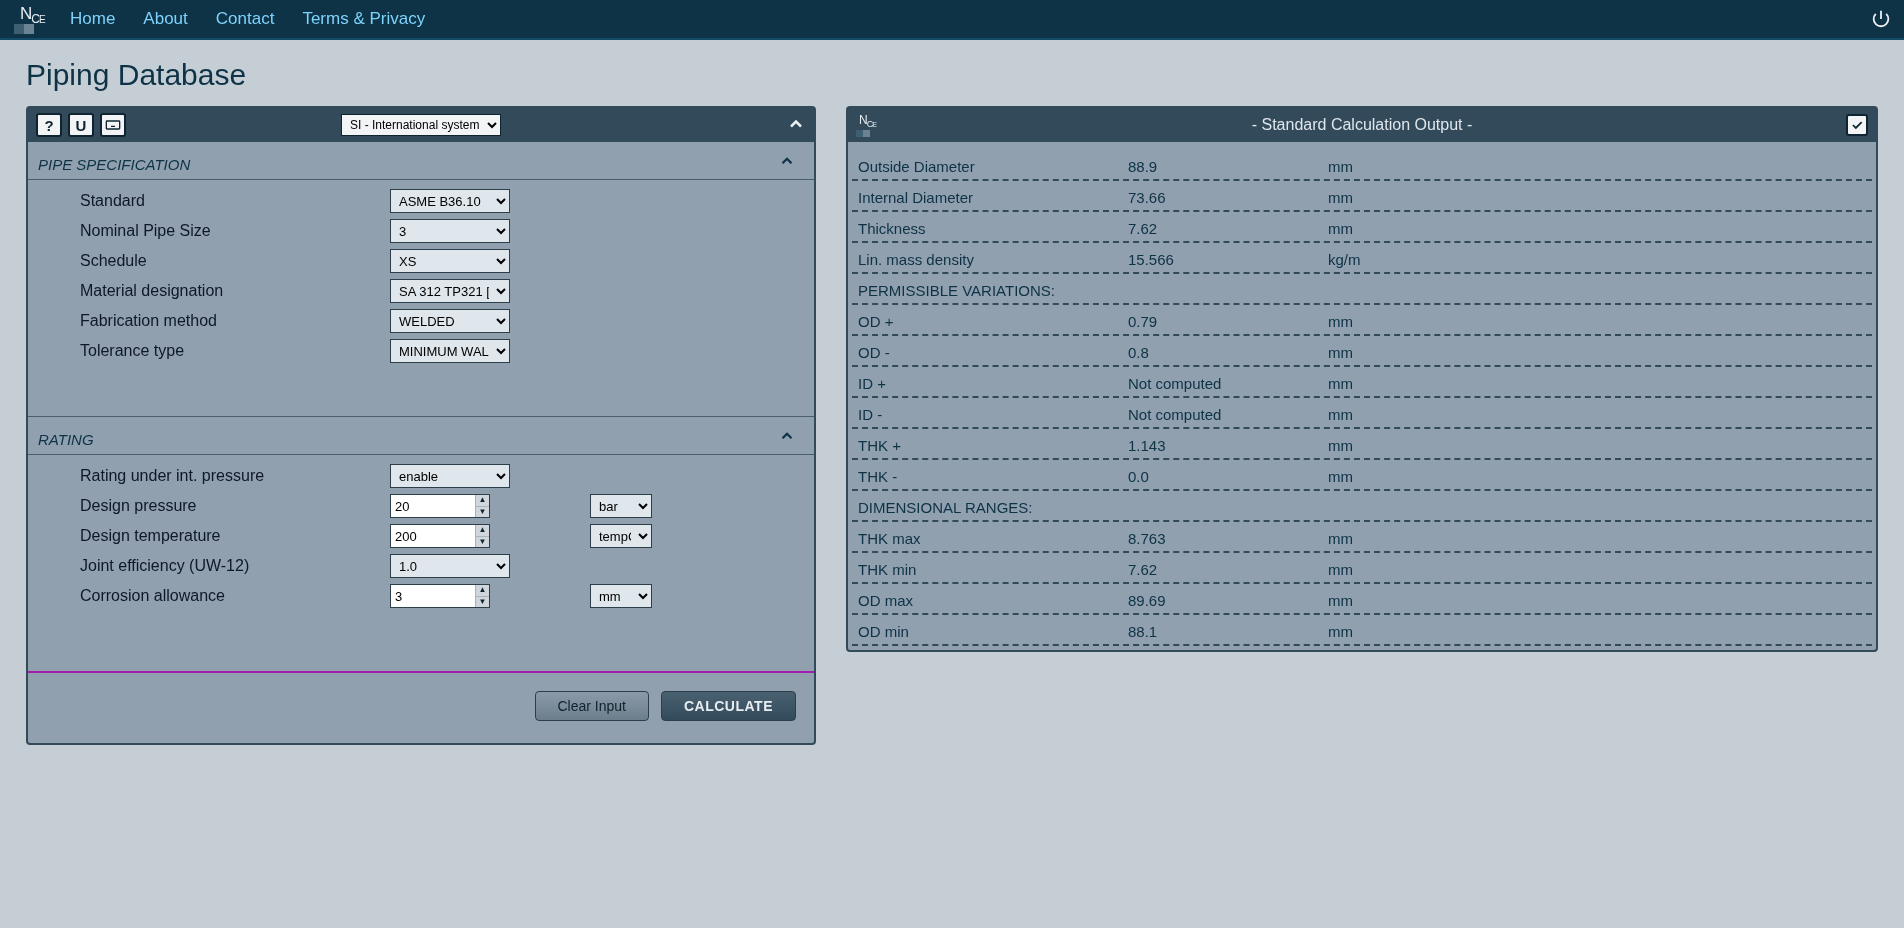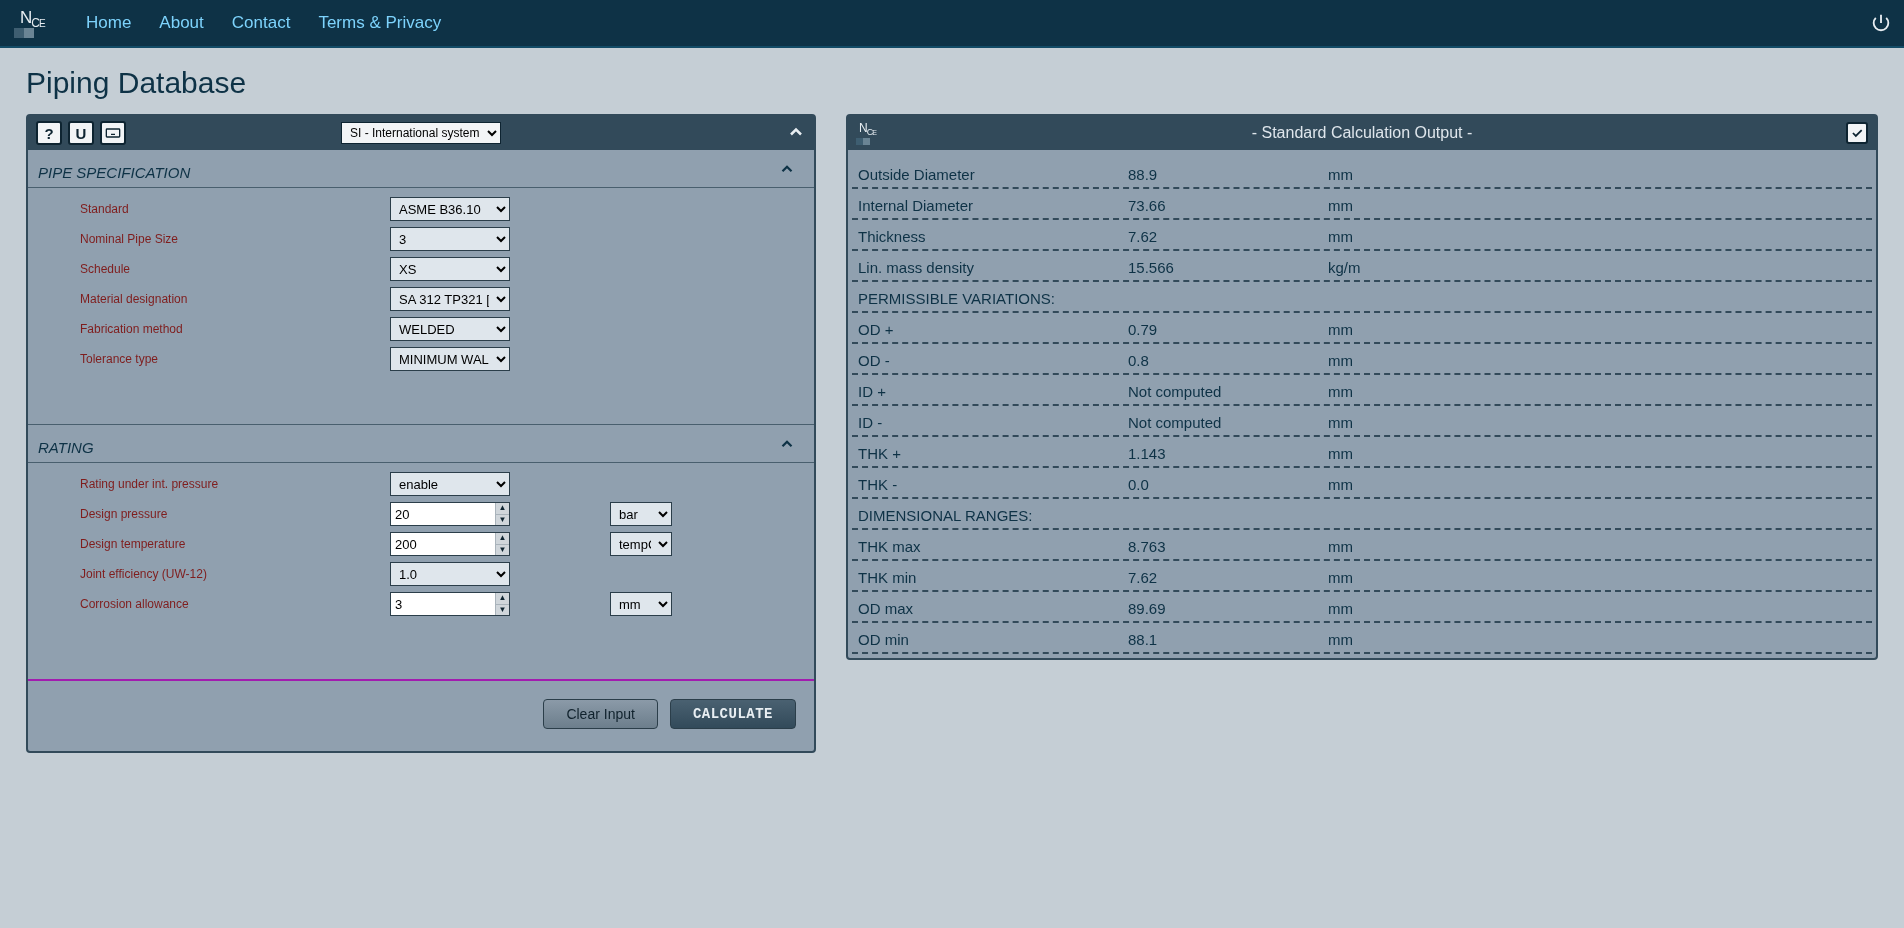--- a/index.html
+++ b/index.html
@@ -4,26 +4,25 @@
 <style>
 * { box-sizing: border-box; margin: 0; padding: 0; }
 body {
   font-family: "Segoe UI", Arial, sans-serif;
   background: #c5ced5;
   color: #0e2431;
   font-size: 14px;
 }
 .topbar {
   background: #0e3246;
-  height: 48px;
+  height: 40px;
   display: flex;
   align-items: center;
   padding: 0 12px;
   border-bottom: 2px solid #134b66;
-  gap: 16px;
 }
 .logo {
   width: 38px; height: 32px;
   display: flex; align-items: center; justify-content: center;
   color: #dfe9ef; font-size: 16px; font-weight:400;
   position:relative;
 }
 .logo-box { position:relative; width:34px; height:30px;}
 .logo-box .sq1{position:absolute;left:0;bottom:0;width:10px;height:10px;background:#3e5e71;}
 .logo-box .sq2{position:absolute;left:10px;bottom:0;width:10px;height:10px;background:#6a8494;}
@@ -103,33 +102,33 @@
   padding: 6px 10px 10px 10px;
   border-bottom:1px solid #495f6e;
 }
 .form-row {
   display:flex;
   align-items:center;
   padding:3px 0 3px 42px;
 }
 .form-label {
   width: 310px;
-  font-size:12px;
-  color:#7f1d1d;
+  font-size:16px;
+  color:#0f172a;
 }
 .ctl {
   width:120px;
   height:24px;
   border:1px solid #2b3e4a;
   background:#dfe6ec;
   font-size:13px;
   padding:0 4px;
 }
 .ctl.unit{width:62px; margin-left:100px;}
-.spinner-wrap{position:relative; width:120px;border-radius:11px;}
+.spinner-wrap{position:relative; width:100px;border-radius:11px;}
 .spinner-wrap input{width:100%; height:24px; padding-right:18px; border:1px solid #2b3e4a; font-size:13px; padding-left:4px;}
 .spinner-arrows{position:absolute; right:1px; top:1px; bottom:1px; width:14px; display:flex; flex-direction:column;}
 .spinner-arrows span{flex:1; background:#d0d6db; border-left:1px solid #a9b3bb; display:flex; align-items:center; justify-content:center; font-size:8px; cursor:pointer; line-height:1;}
 .spinner-arrows span:first-child{border-bottom:1px solid #a9b3bb;}
 select.ctl, select.sel {
   appearance:auto;
 }
 .buttons-row{
   display:flex;
   justify-content:flex-end;
@@ -143,21 +142,20 @@
   cursor:pointer;
   font-size:14px;
   background: linear-gradient(#8b9aa8, #6c7e8c);
   color:#10222d;
 }
 .btn.primary{
   background: linear-gradient(#4a6171, #324a5a);
   color:#e8eef2;
   font-weight:bold;
   letter-spacing:0.5px;
-  font-family:Liberation Mono, monospace;
 }
 
 .out-header {
   background:#324a5a;
   height:34px;
   display:flex;
   align-items:center;
   padding:0 8px;
   color:#dfe6ec;
   position:relative;

